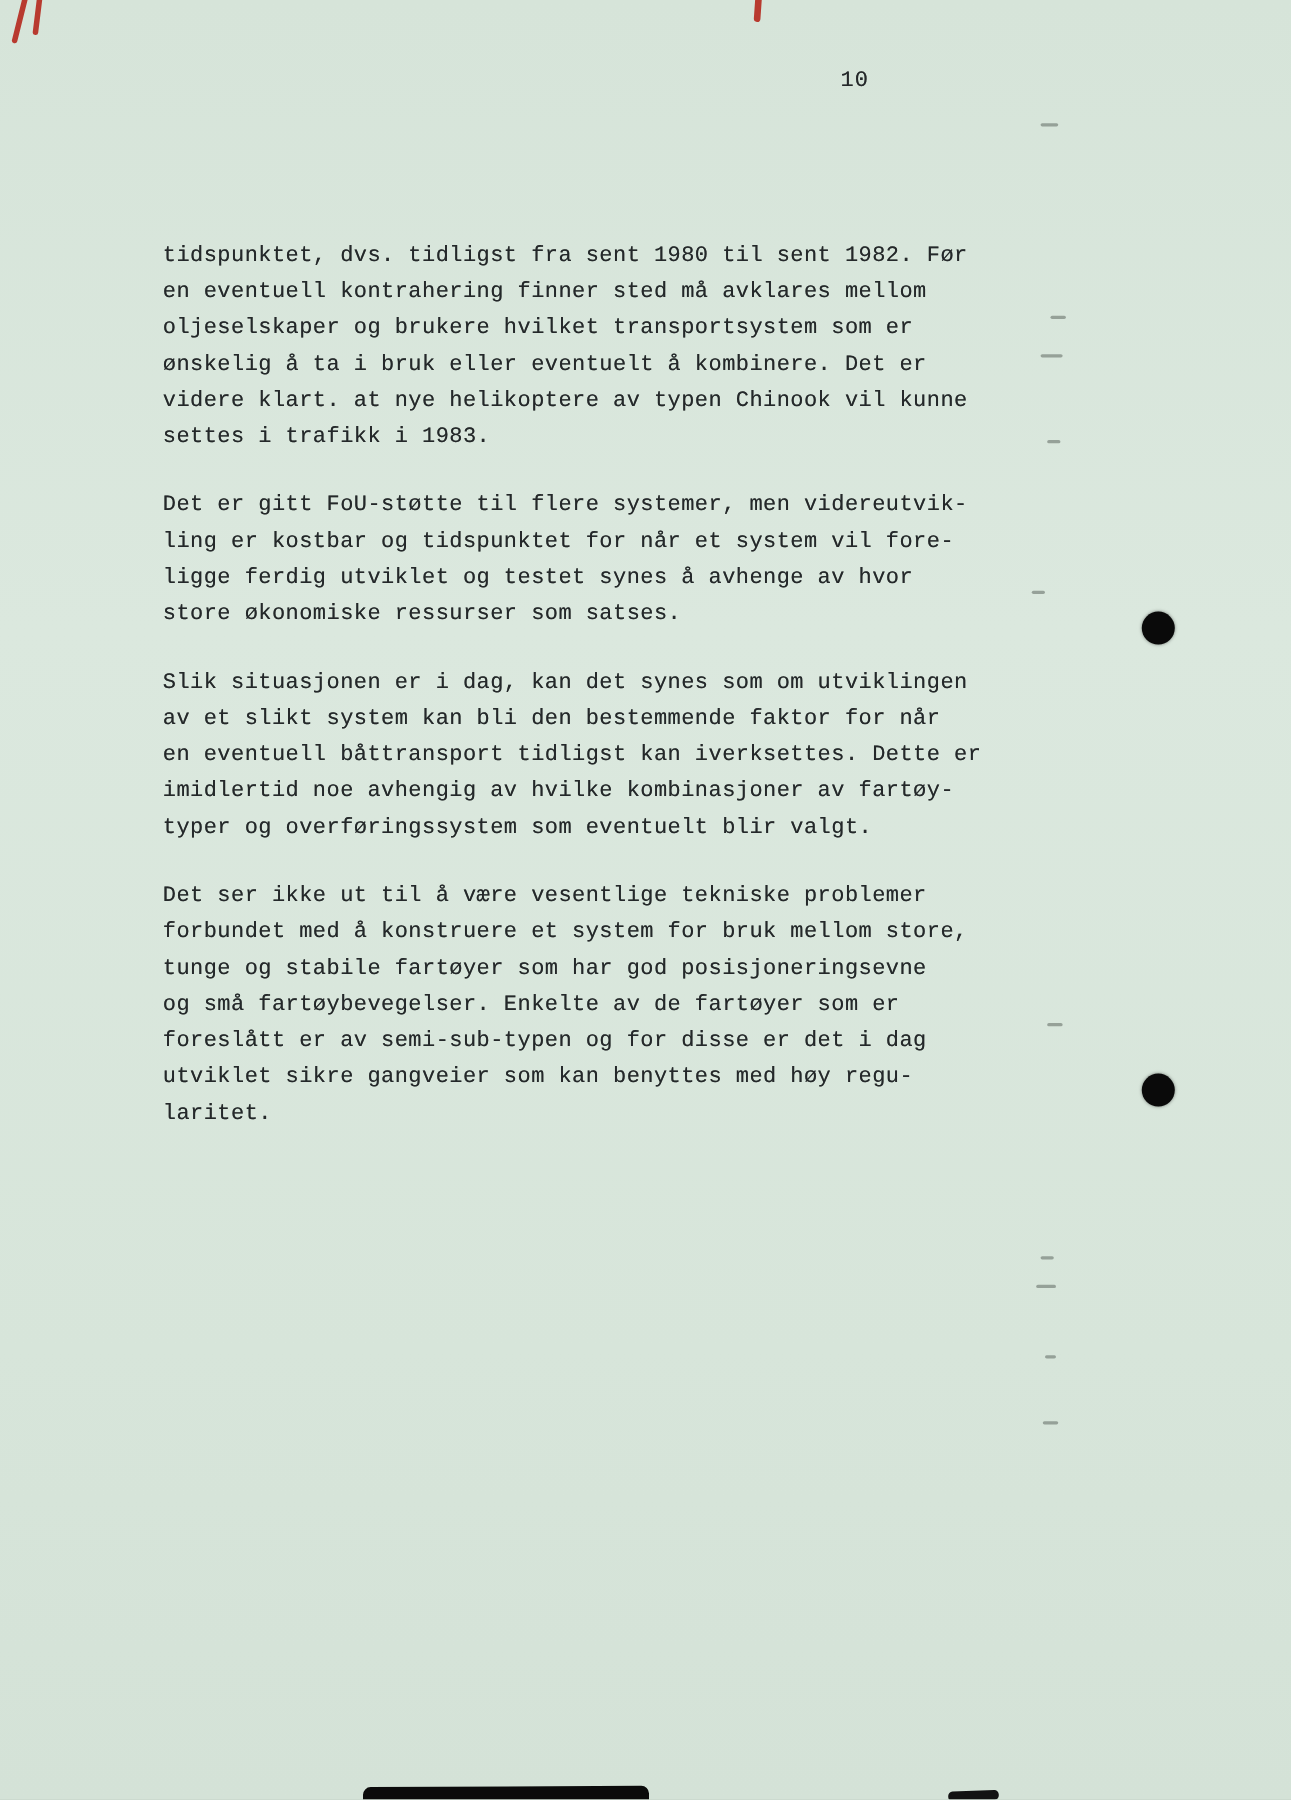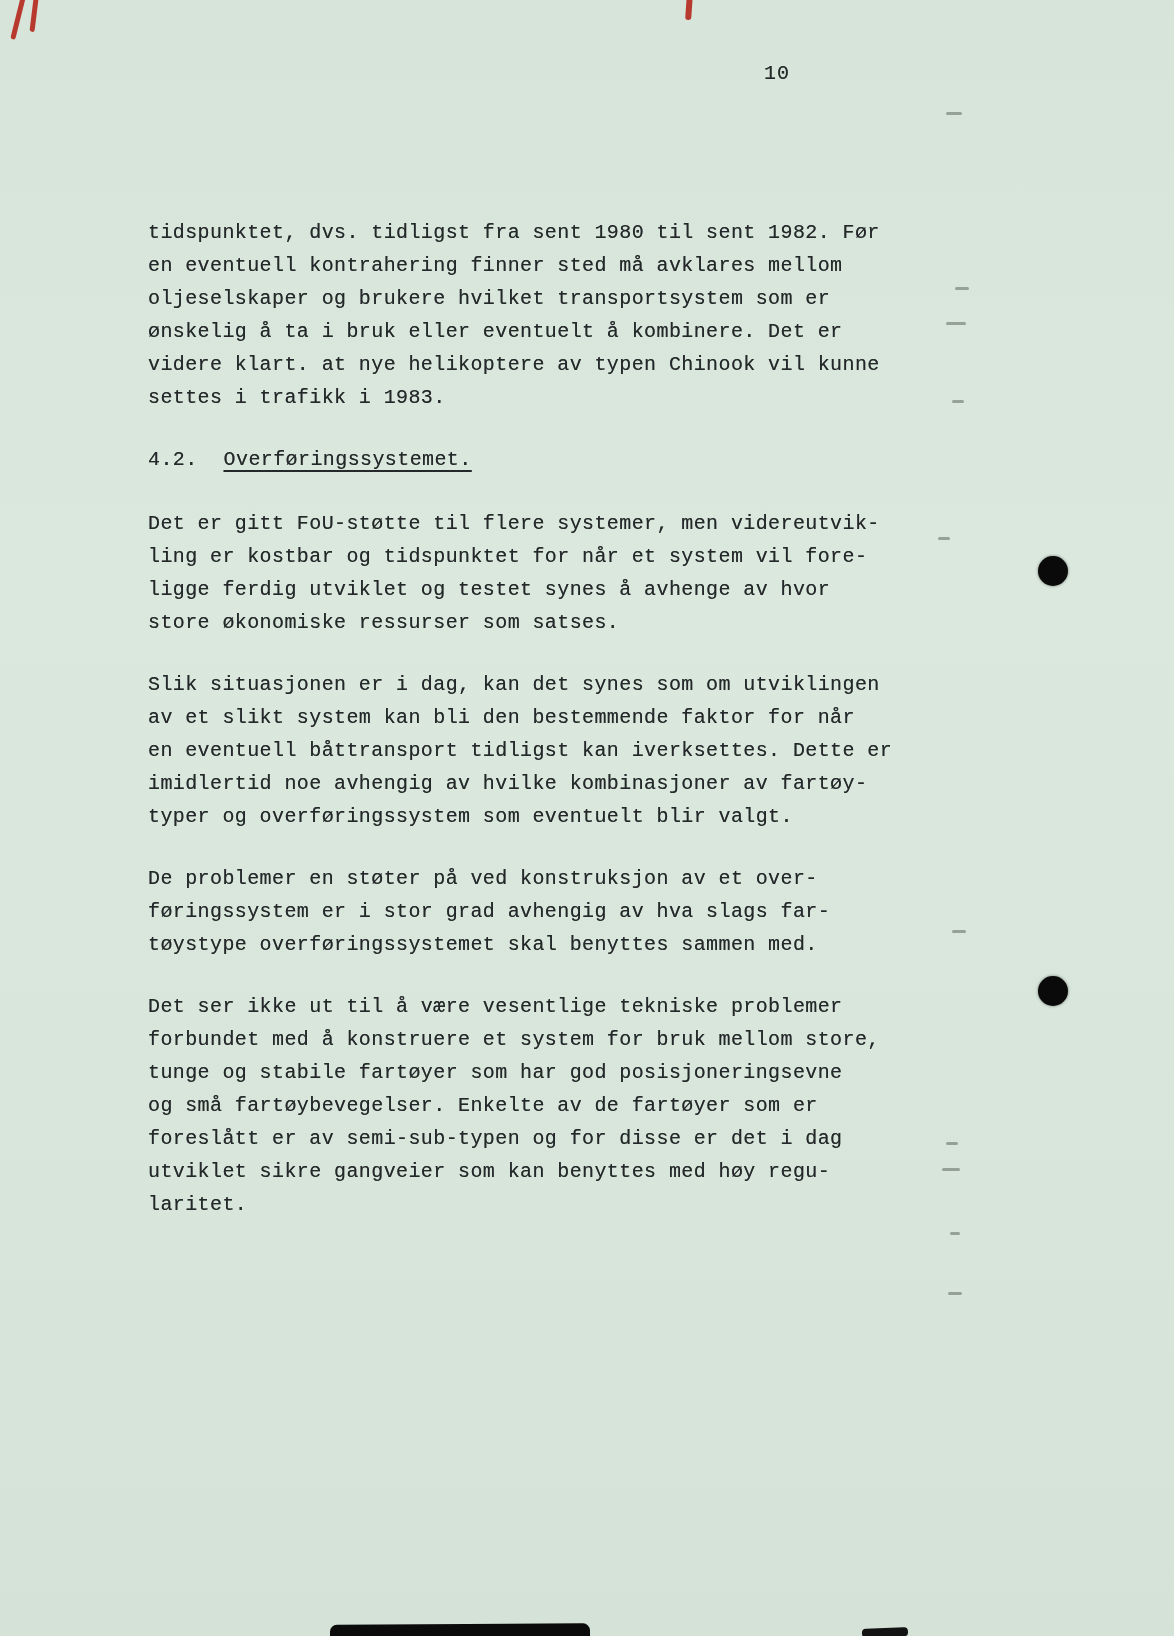--- a/index.html
+++ b/index.html
@@ -67,34 +67,30 @@
   <div class="page-number">10</div>
 
   <div class="content">
     <p class="para">tidspunktet, dvs. tidligst fra sent 1980 til sent 1982. Før
 en eventuell kontrahering finner sted må avklares mellom
 oljeselskaper og brukere hvilket transportsystem som er
 ønskelig å ta i bruk eller eventuelt å kombinere. Det er
 videre klart. at nye helikoptere av typen Chinook vil kunne
 settes i trafikk i 1983.</p>
 
-    <h2 class="heading"><span class="num">4.2.</span><span class="title">Overføringssystemet.</span></h2>
 
     <p class="para">Det er gitt FoU-støtte til flere systemer, men videreutvik-
 ling er kostbar og tidspunktet for når et system vil fore-
 ligge ferdig utviklet og testet synes å avhenge av hvor
 store økonomiske ressurser som satses.</p>
     <p class="para">Slik situasjonen er i dag, kan det synes som om utviklingen
 av et slikt system kan bli den bestemmende faktor for når
 en eventuell båttransport tidligst kan iverksettes. Dette er
 imidlertid noe avhengig av hvilke kombinasjoner av fartøy-
 typer og overføringssystem som eventuelt blir valgt.</p>
-    <p class="para">De problemer en støter på ved konstruksjon av et over-
-føringssystem er i stor grad avhengig av hva slags far-
-tøystype overføringssystemet skal benyttes sammen med.</p>
     <p class="para">Det ser ikke ut til å være vesentlige tekniske problemer
 forbundet med å konstruere et system for bruk mellom store,
 tunge og stabile fartøyer som har god posisjoneringsevne
 og små fartøybevegelser. Enkelte av de fartøyer som er
 foreslått er av semi-sub-typen og for disse er det i dag
 utviklet sikre gangveier som kan benyttes med høy regu-
 laritet.</p>
   </div>
 
   <div>

